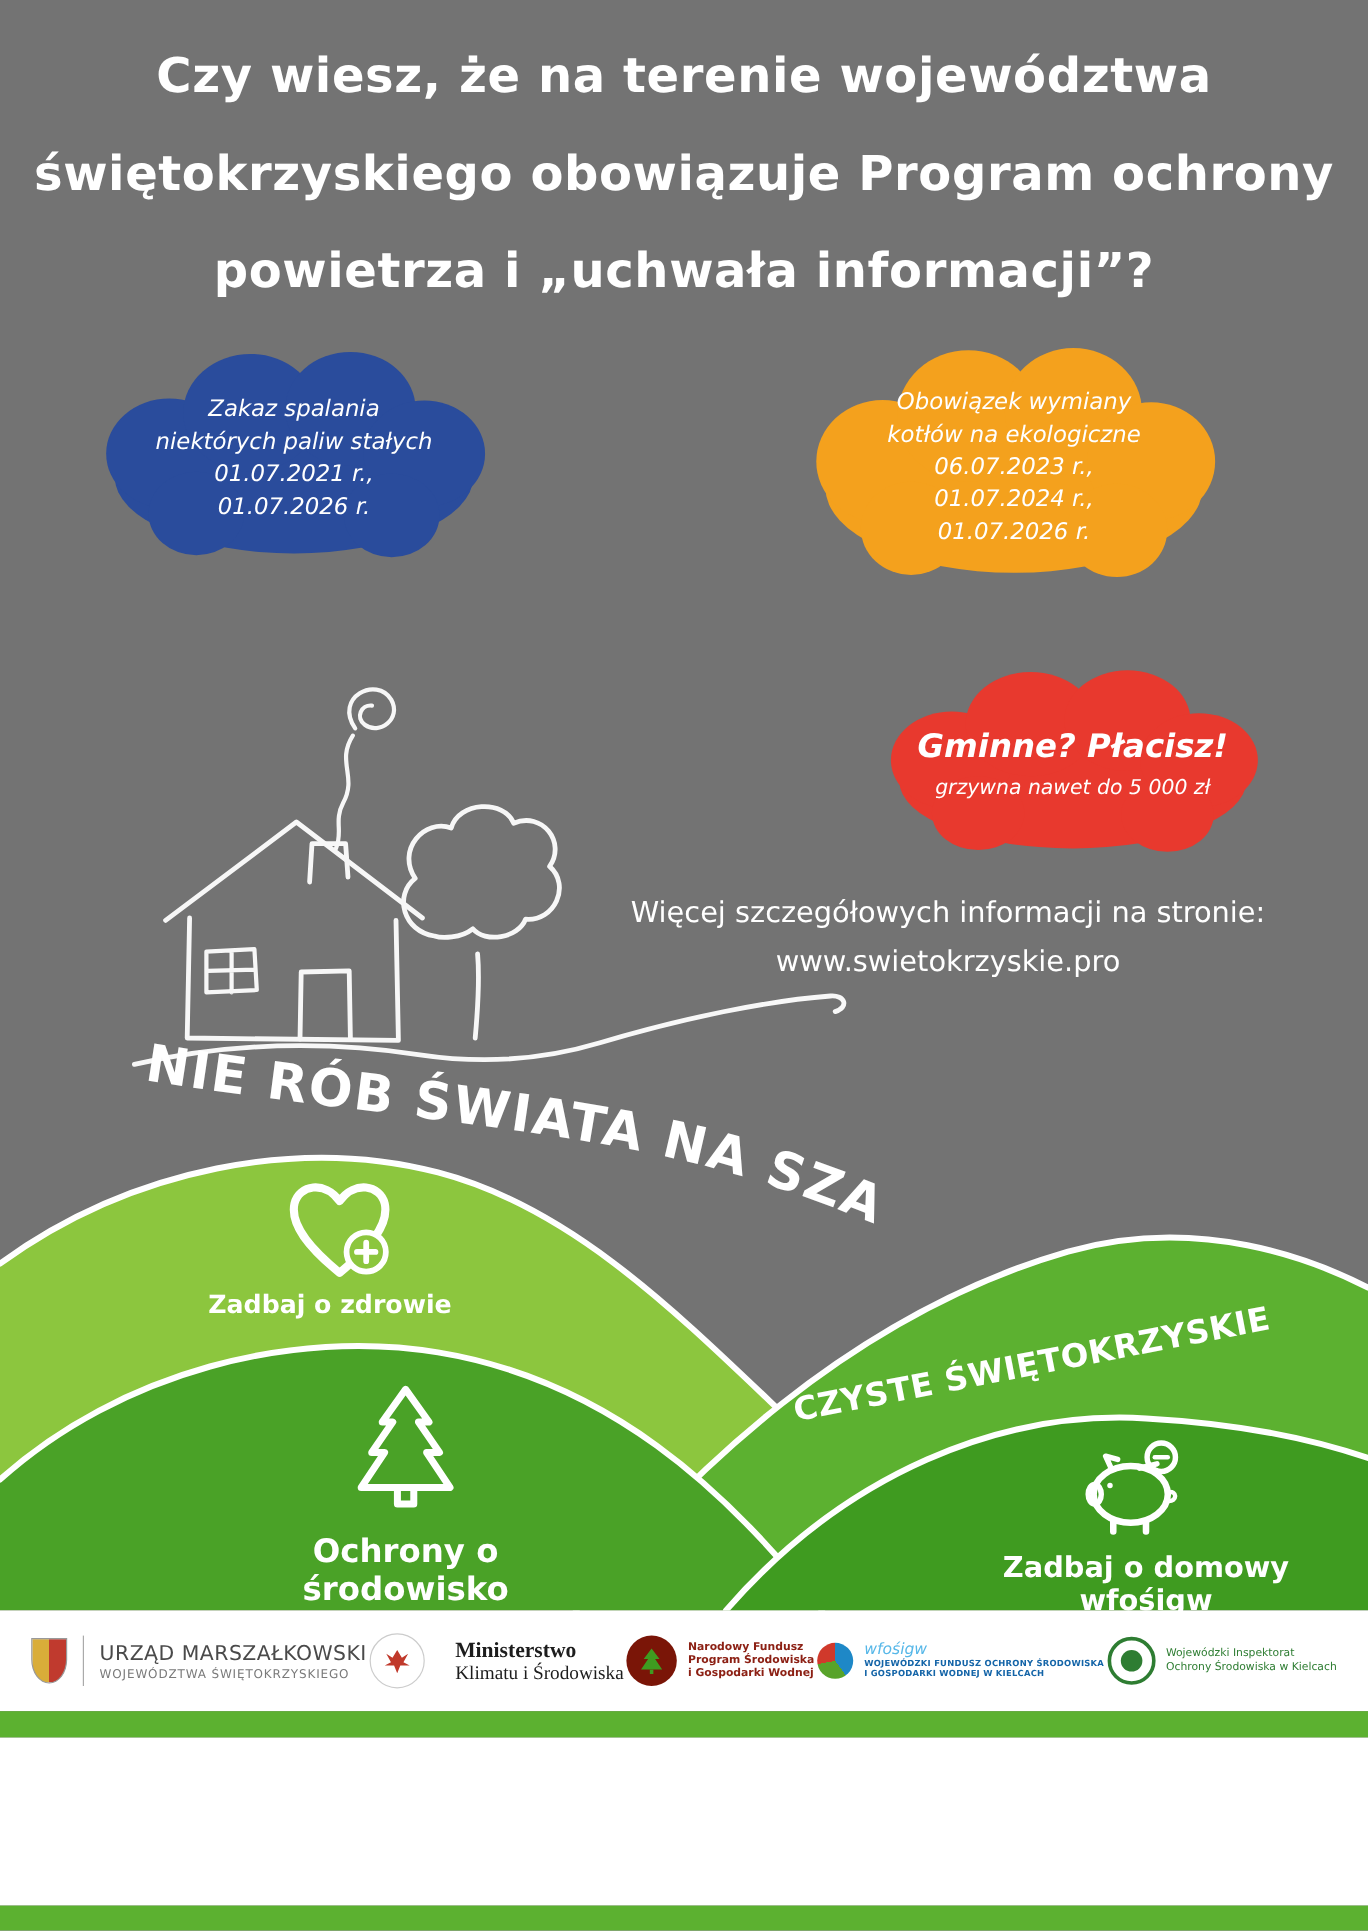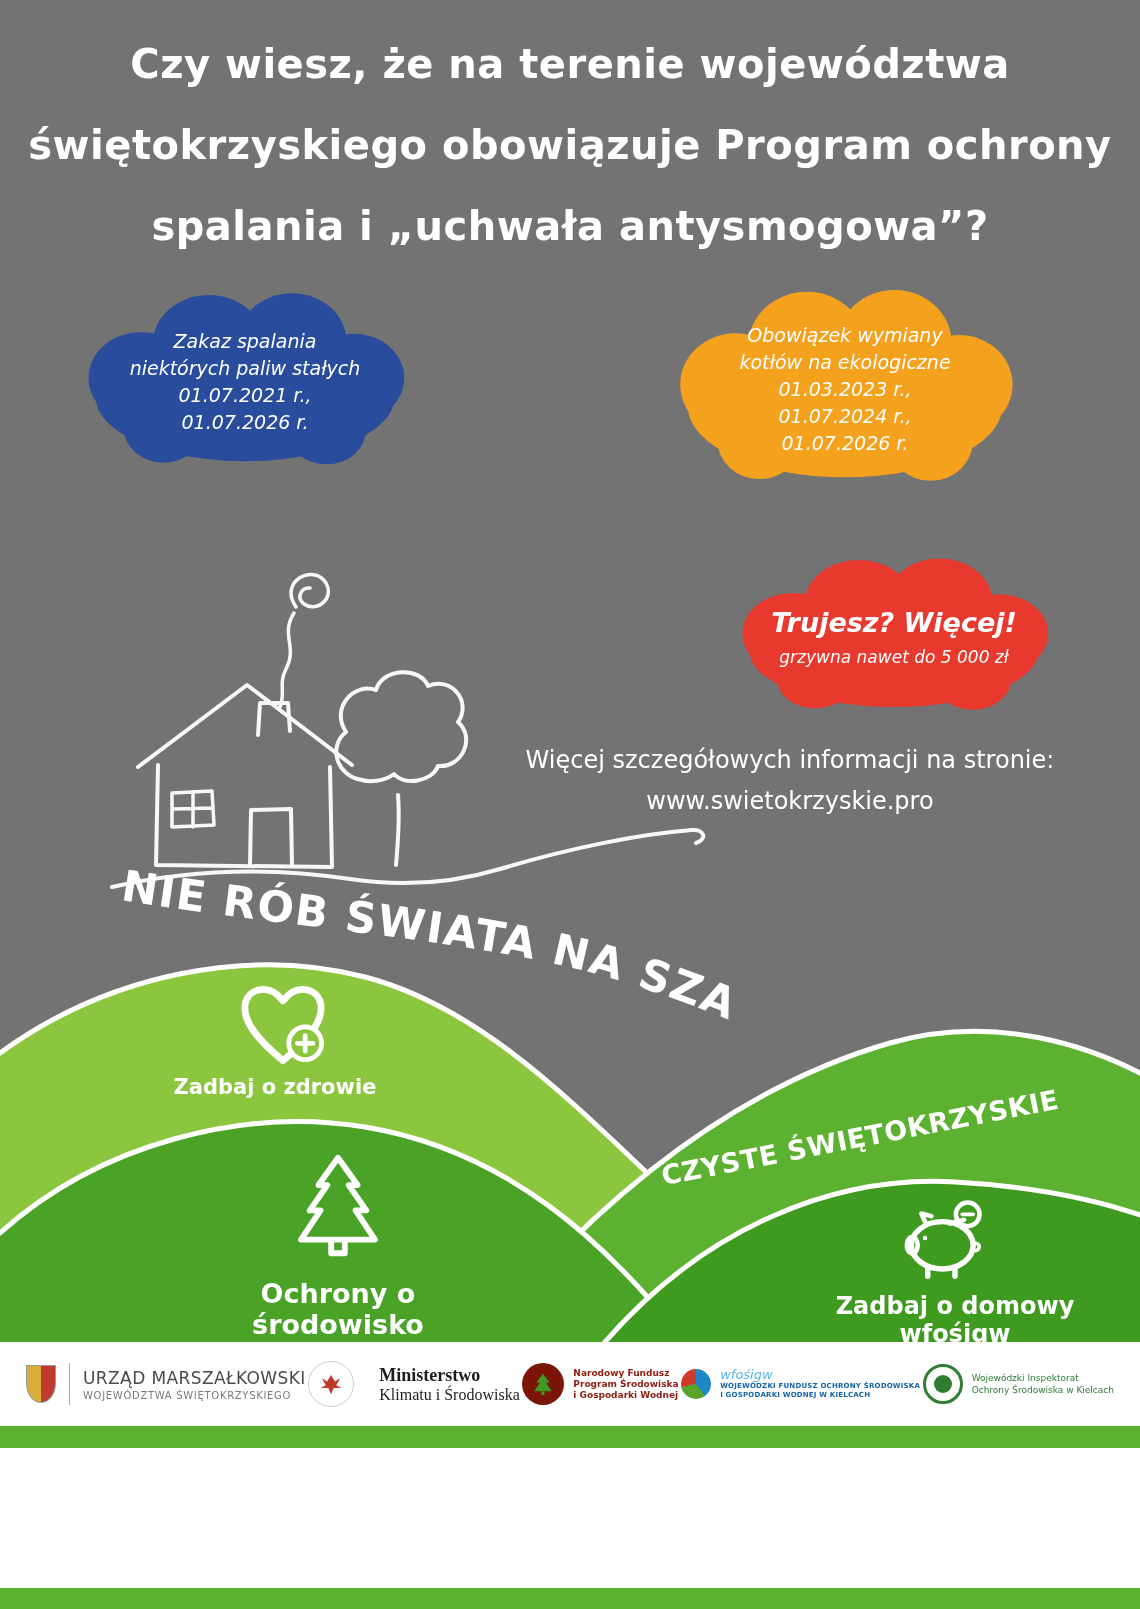--- a/index.html
+++ b/index.html
@@ -101,21 +101,21 @@
       <circle cx="300" cy="180" r="44"></circle>
     </g>
   </symbol>
 </svg>
 
 <div class="poster">
 
   <div class="title">
     <div>Czy wiesz, że na terenie województwa</div>
     <div>świętokrzyskiego obowiązuje Program ochrony</div>
-    <div>spalania i „uchwała antysmogowa”?</div>
+    <div>powietrza i „uchwała informacji”?</div>
   </div>
 
   <div class="cloud cloud-ban">
     <svg class="shape" viewBox="0 0 420 240" preserveAspectRatio="none" style="color:#2a4c9c">
         <use href="#cloudshape"></use>
       </svg>
     <div class="ctext">
       <div>Zakaz spalania</div>
       <div>niektórych paliw stałych</div>
       <div>01.07.2021 r.,</div>
@@ -123,33 +123,33 @@
     </div>
   </div>
 
   <div class="cloud cloud-boiler">
     <svg class="shape" viewBox="0 0 420 240" preserveAspectRatio="none" style="color:#f4a11d">
         <use href="#cloudshape"></use>
       </svg>
     <div class="ctext">
       <div>Obowiązek wymiany</div>
       <div>kotłów na ekologiczne</div>
-      <div>01.03.2023 r.,</div>
+      <div>06.07.2023 r.,</div>
       <div>01.07.2024 r.,</div>
       <div>01.07.2026 r.</div>
     </div>
   </div>
 
 
   <div class="cloud cloud-pen">
     <svg class="shape" viewBox="0 0 420 240" preserveAspectRatio="none" style="color:#e8392e">
         <use href="#cloudshape"></use>
       </svg>
     <div class="ctext">
-      <div class="pen-title">Trujesz? Więcej!</div>
+      <div class="pen-title">Gminne? Płacisz!</div>
       <div class="pen-sub">grzywna nawet do 5 000 zł</div>
     </div>
   </div>
 
   <svg class="house-svg" viewBox="0 0 640 345">
     <g fill="none" stroke="#ffffff" stroke-width="4" stroke-linecap="round" stroke-linejoin="round" opacity="0.95">
       <path d="M196,52 c-18,-26 18,-44 30,-24 c9,16 -10,30 -22,21 c-8,-6 -3,-17 6,-16" stroke-width="3.5"></path>
       <path d="M194,58 c-14,22 4,34 -8,56 c-8,15 0,24 -6,38" stroke-width="3.5"></path>
       <path d="M158,180 l2,-32 l28,0 l2,28"></path>
       <path d="M38,212 L147,130 L252,210"></path>

